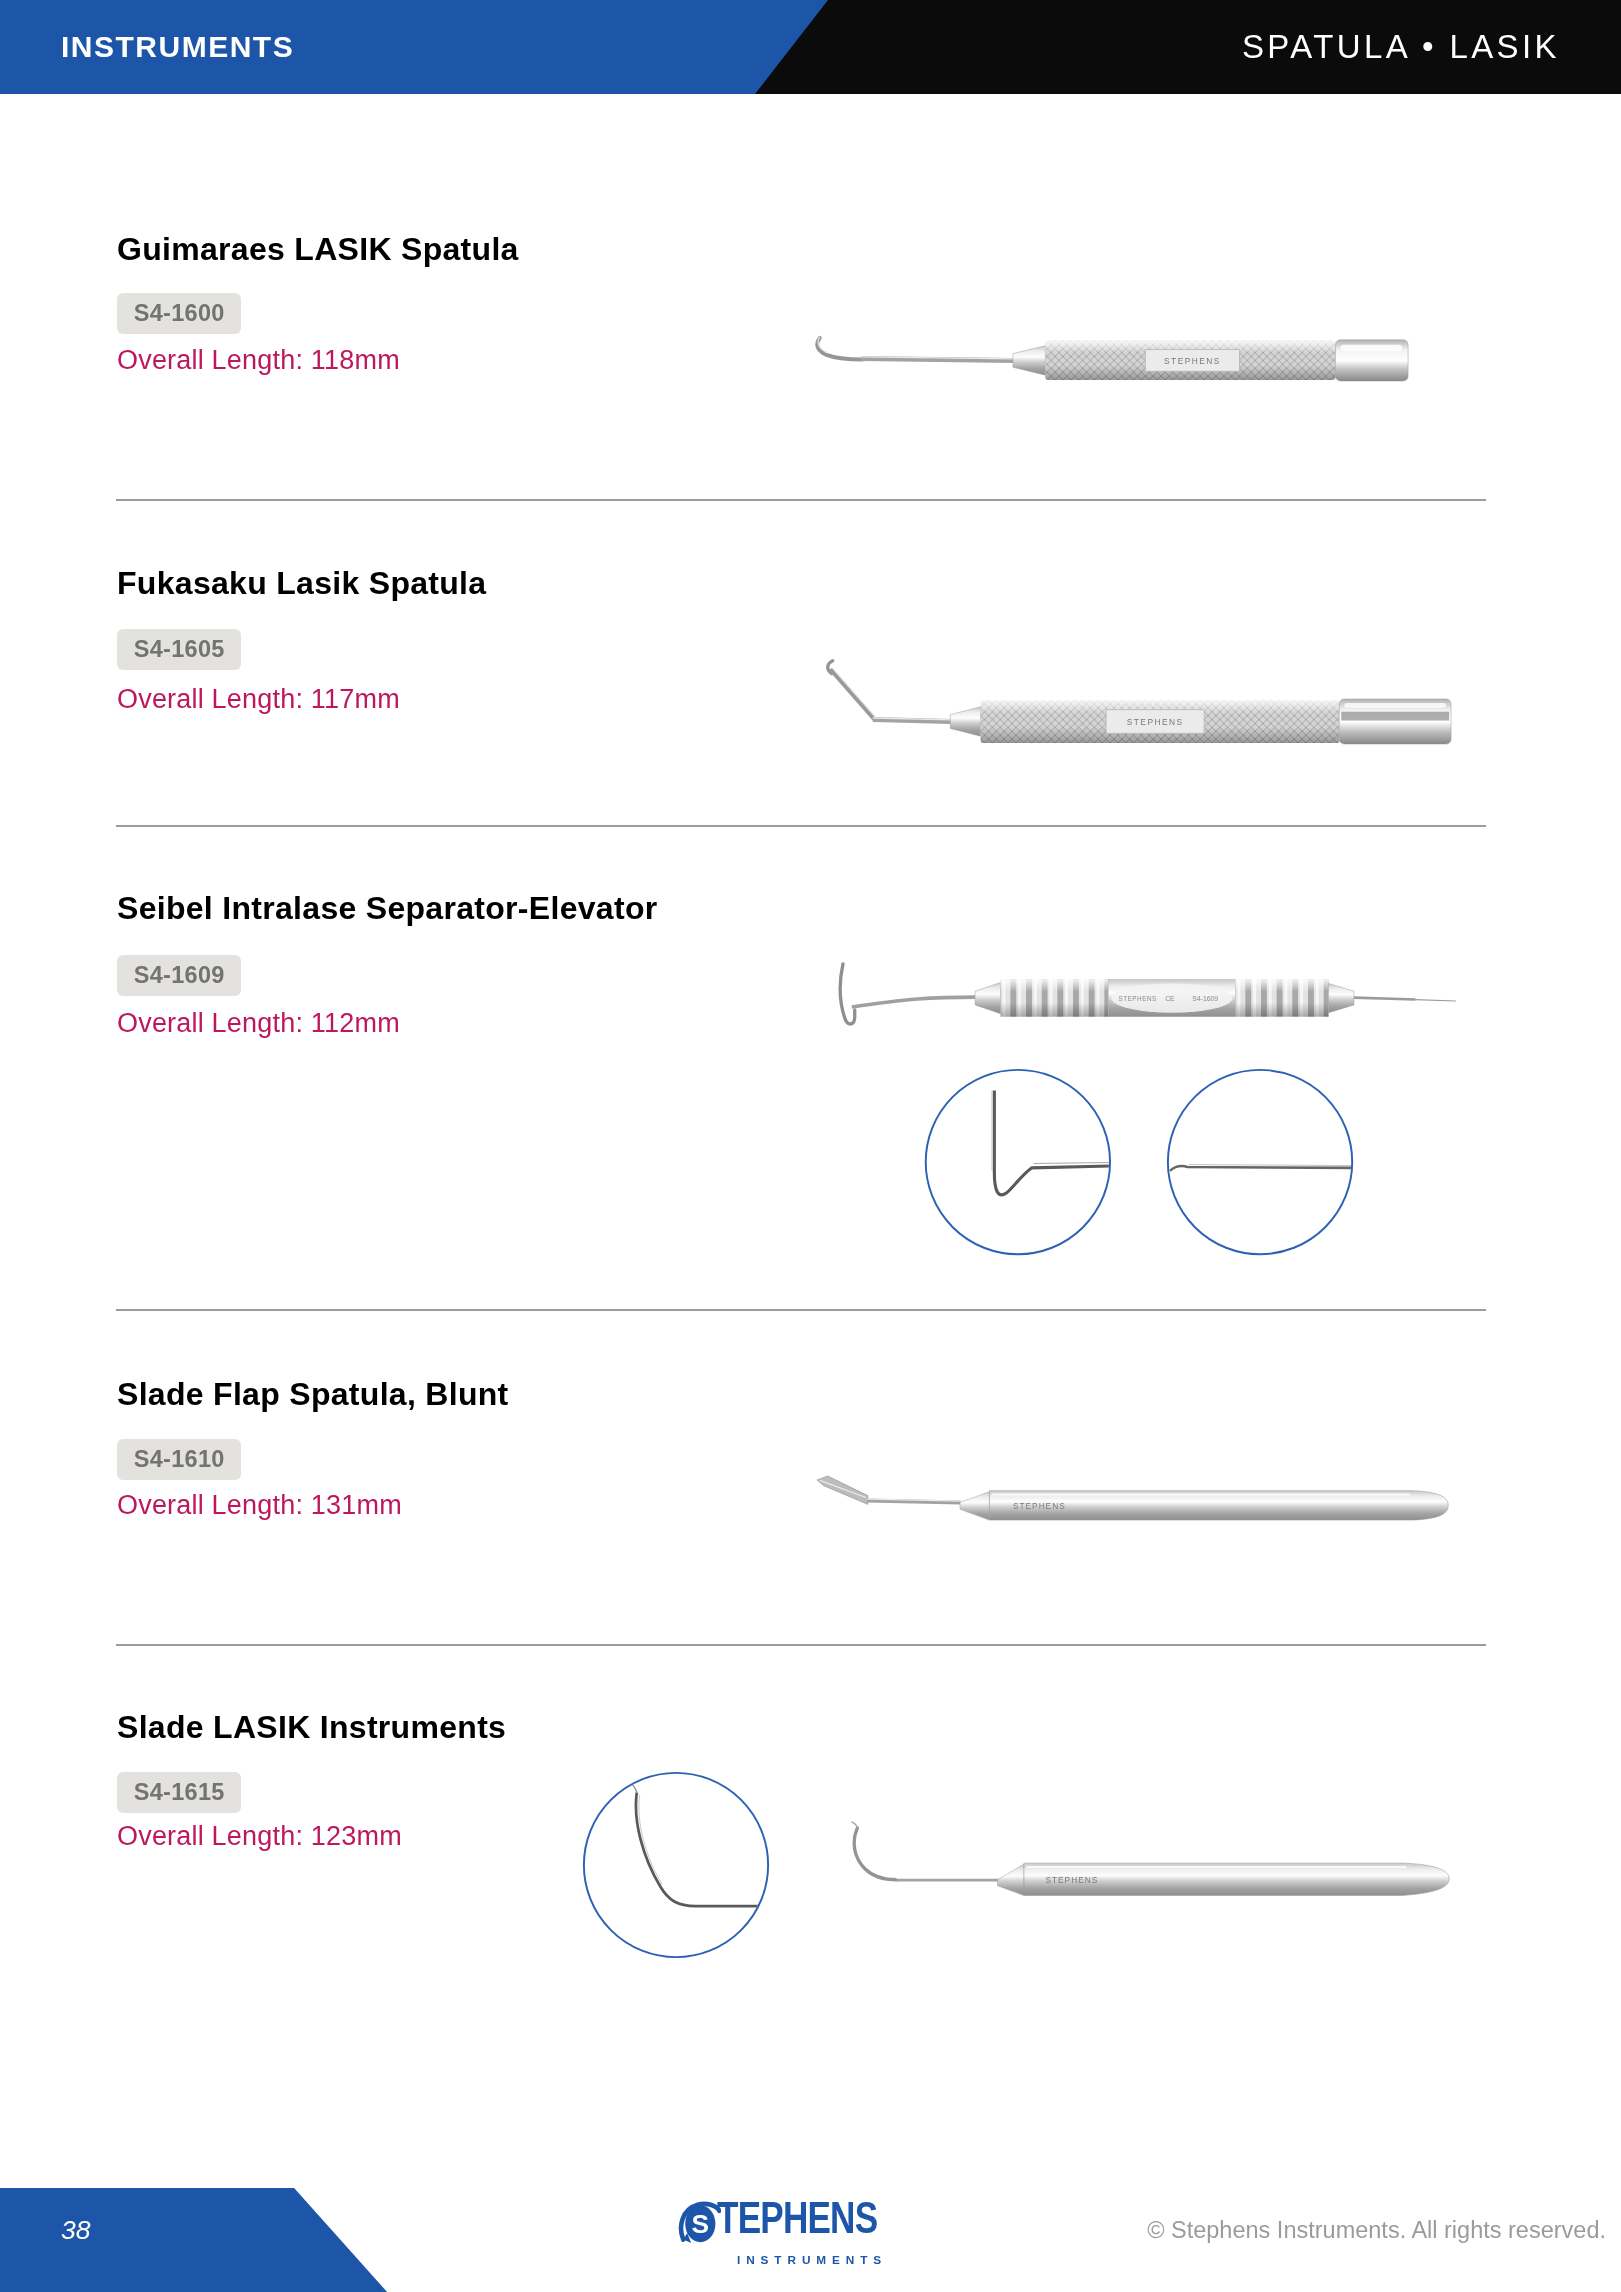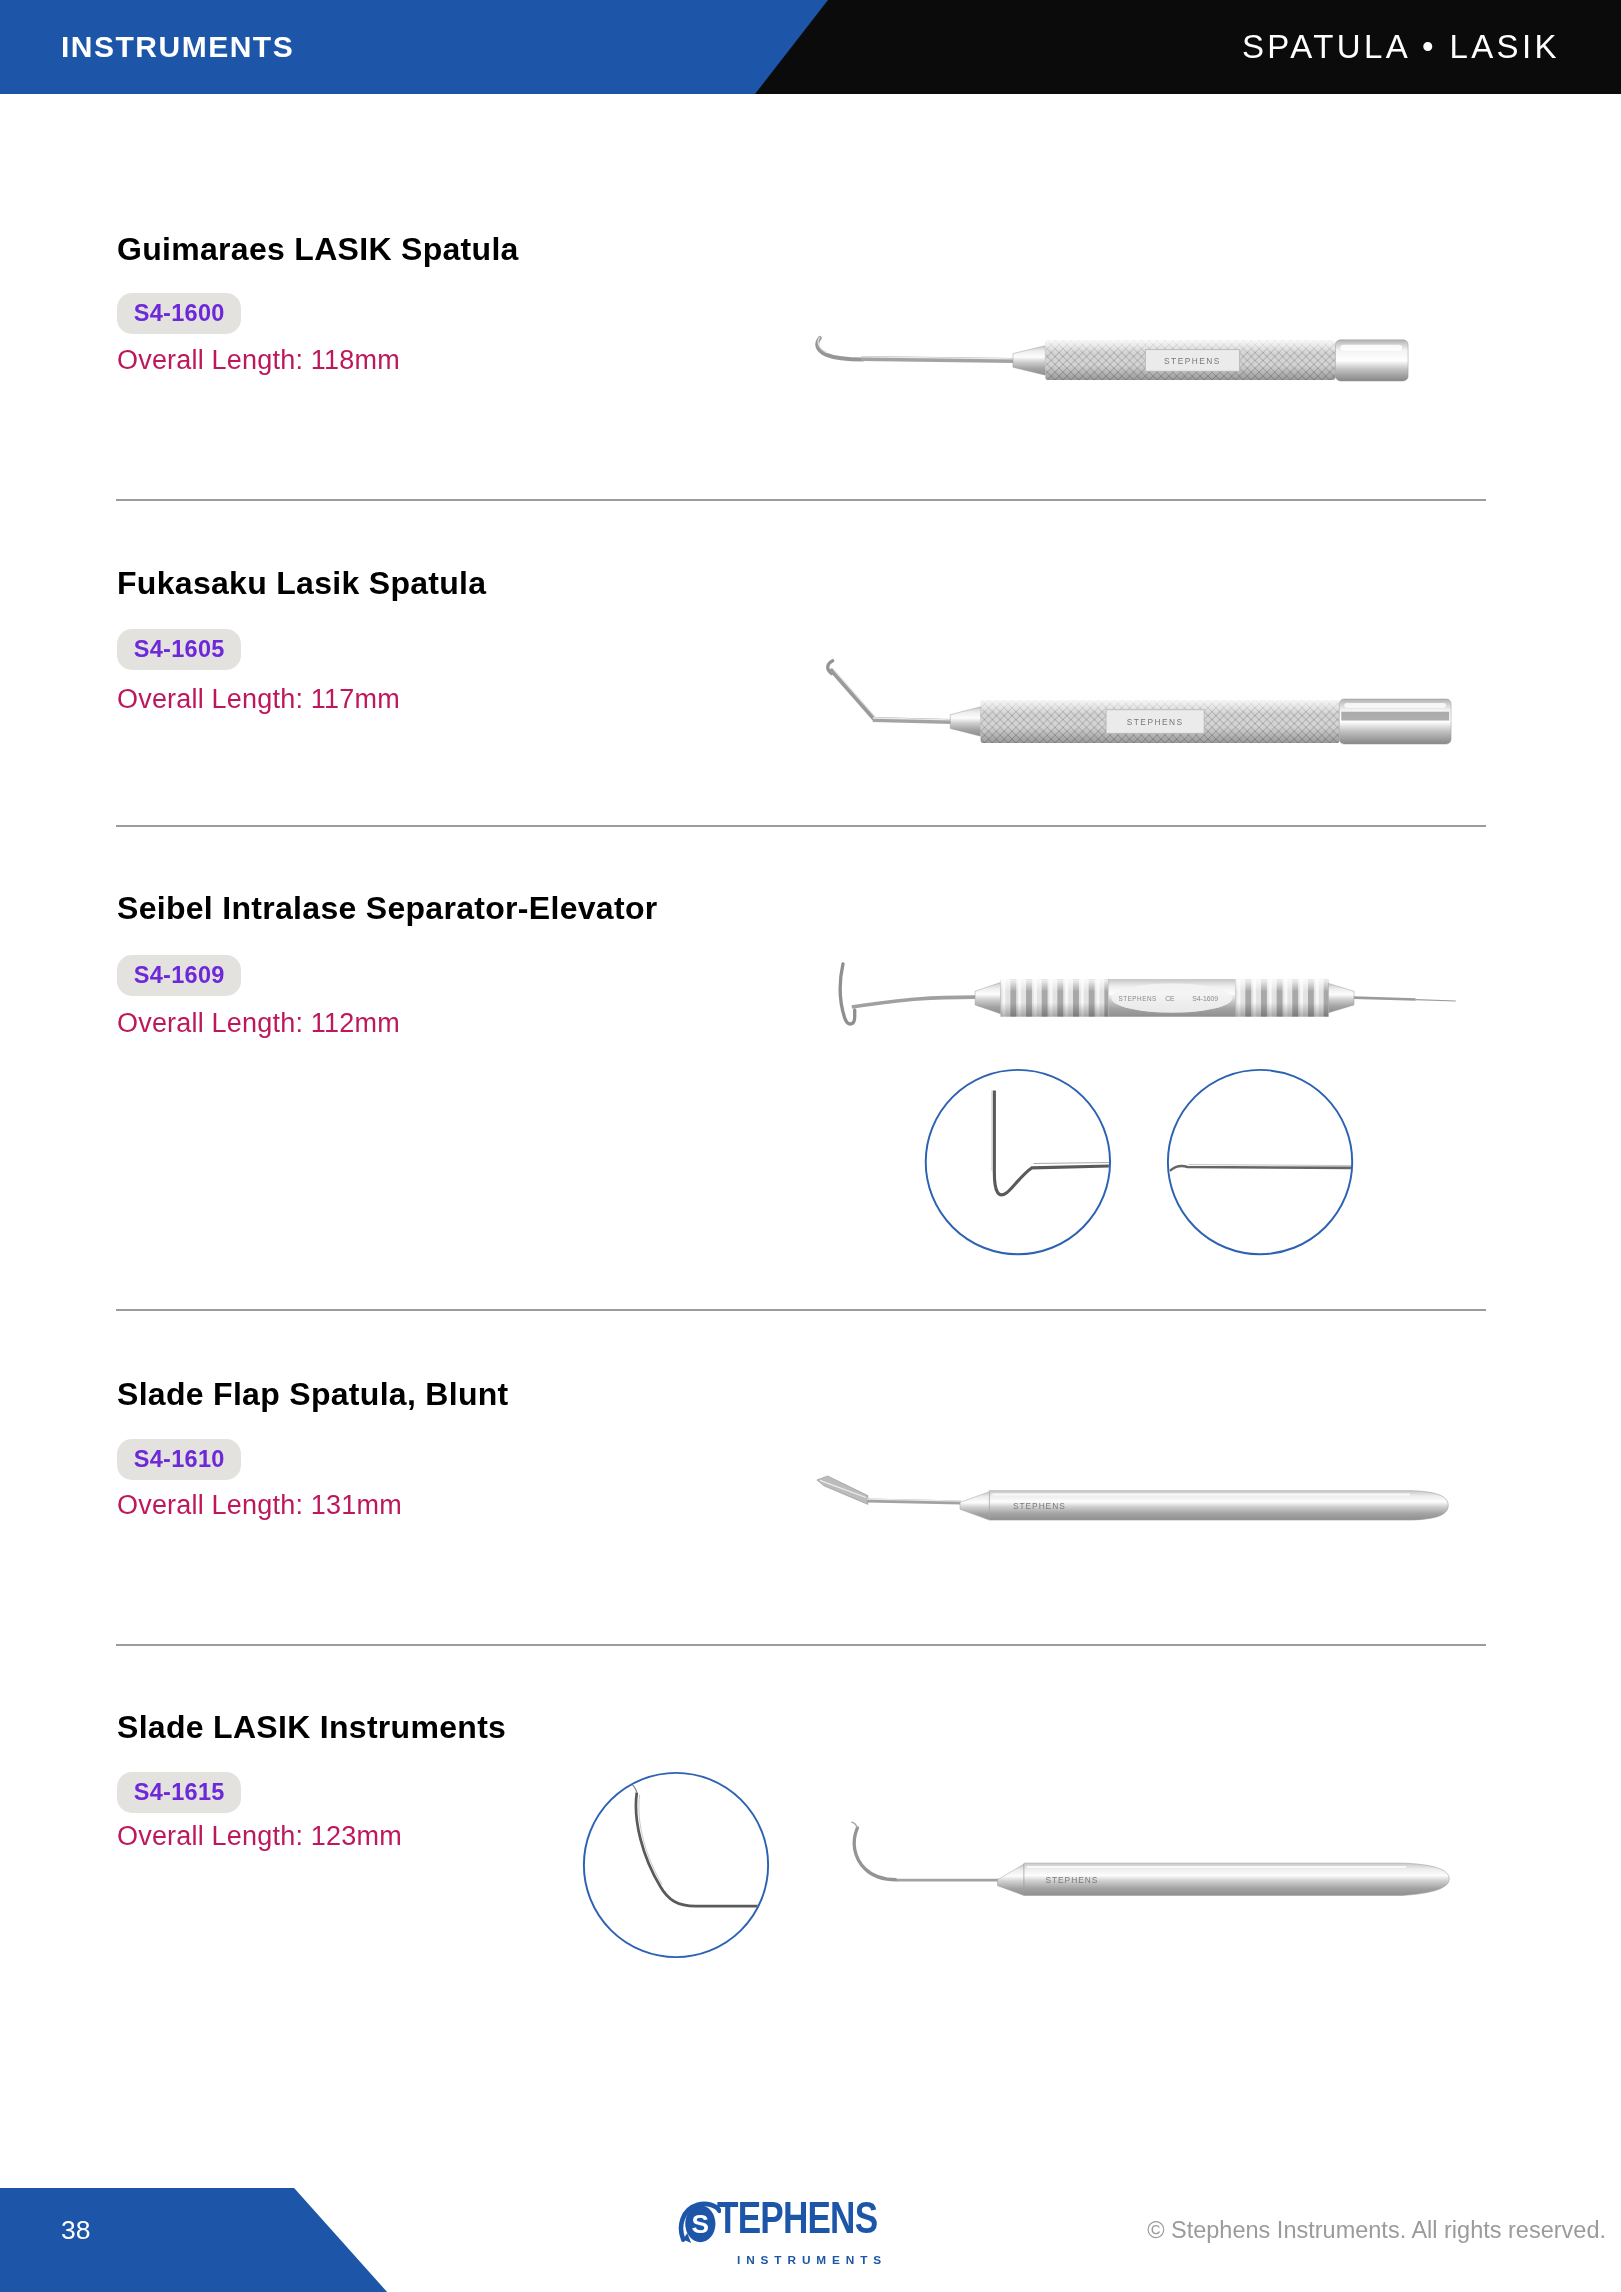--- a/index.html
+++ b/index.html
@@ -10,30 +10,30 @@
   .header{position:absolute;left:0;top:0;width:1621px;height:94px;background:#0c0b0b;}
   .header-blue{position:absolute;left:0;top:0;width:1621px;height:94px;background:#1d56a8;
         clip-path:polygon(0 0,828px 0,755px 94px,0 94px);}
   .header-left{position:absolute;left:61px;top:0;height:94px;display:flex;align-items:center;
         color:#ffffff;font-size:30px;font-weight:700;letter-spacing:1.5px;}
   .header-right{position:absolute;right:61px;top:0;height:94px;display:flex;align-items:center;
         color:#ffffff;font-size:33px;font-weight:400;letter-spacing:3.4px;}
 
   
   .p-title{position:absolute;left:117px;color:#000000;font-size:32px;font-weight:700;letter-spacing:0.3px;}
-  .p-badge{position:absolute;left:117px;background:#e3e2df;border-radius:15px;padding:6.9px 16.7px;
-        color:#6d28d9;font-size:23.5px;font-weight:700;letter-spacing:0.3px;}
+  .p-badge{position:absolute;left:117px;background:#e3e2df;border-radius:6px;padding:6.9px 16.7px;
+        color:#737373;font-size:23.5px;font-weight:700;letter-spacing:0.3px;}
   .p-length{position:absolute;left:117px;color:#be185d;font-size:27px;font-weight:400;letter-spacing:0.2px;}
   .divider{position:absolute;left:116px;width:1370px;height:2px;background:#9c9c9c;}
   .inst{position:absolute;}
 
   
   .footer-blue{position:absolute;left:0;top:2188px;width:388px;height:105px;background:#1d56a8;
         clip-path:polygon(0 0,75.8% 0,100% 100%,0 100%);}
-  .page-num{position:absolute;left:61px;top:2215px;color:#ffffff;font-size:26.5px;font-weight:400;}
+  .page-num{position:absolute;left:61px;top:2215px;color:#ffffff;font-size:26.5px;font-weight:400;font-style:italic;}
   .logo{position:absolute;left:678px;top:2190px;width:245px;height:71px;}
   .logo-row{display:flex;align-items:flex-start;}
   .logo-word{color:#1d56a8;font-size:45px;font-weight:700;letter-spacing:-1px;
         transform:scaleX(.78);transform-origin:left;margin-left:-3.9px;margin-top:2px;
         font-family:"Liberation Sans",sans-serif;}
   .logo-sub{color:#1d56a8;font-size:11.8px;font-weight:700;letter-spacing:5.9px;margin:-5.9px 0 0 59px;}
   .copyright{position:absolute;right:63px;top:2217px;color:#9b9b9b;font-size:23.5px;font-weight:400;}
 
   svg text{font-family:"Liberation Sans",sans-serif;}
 </style>

